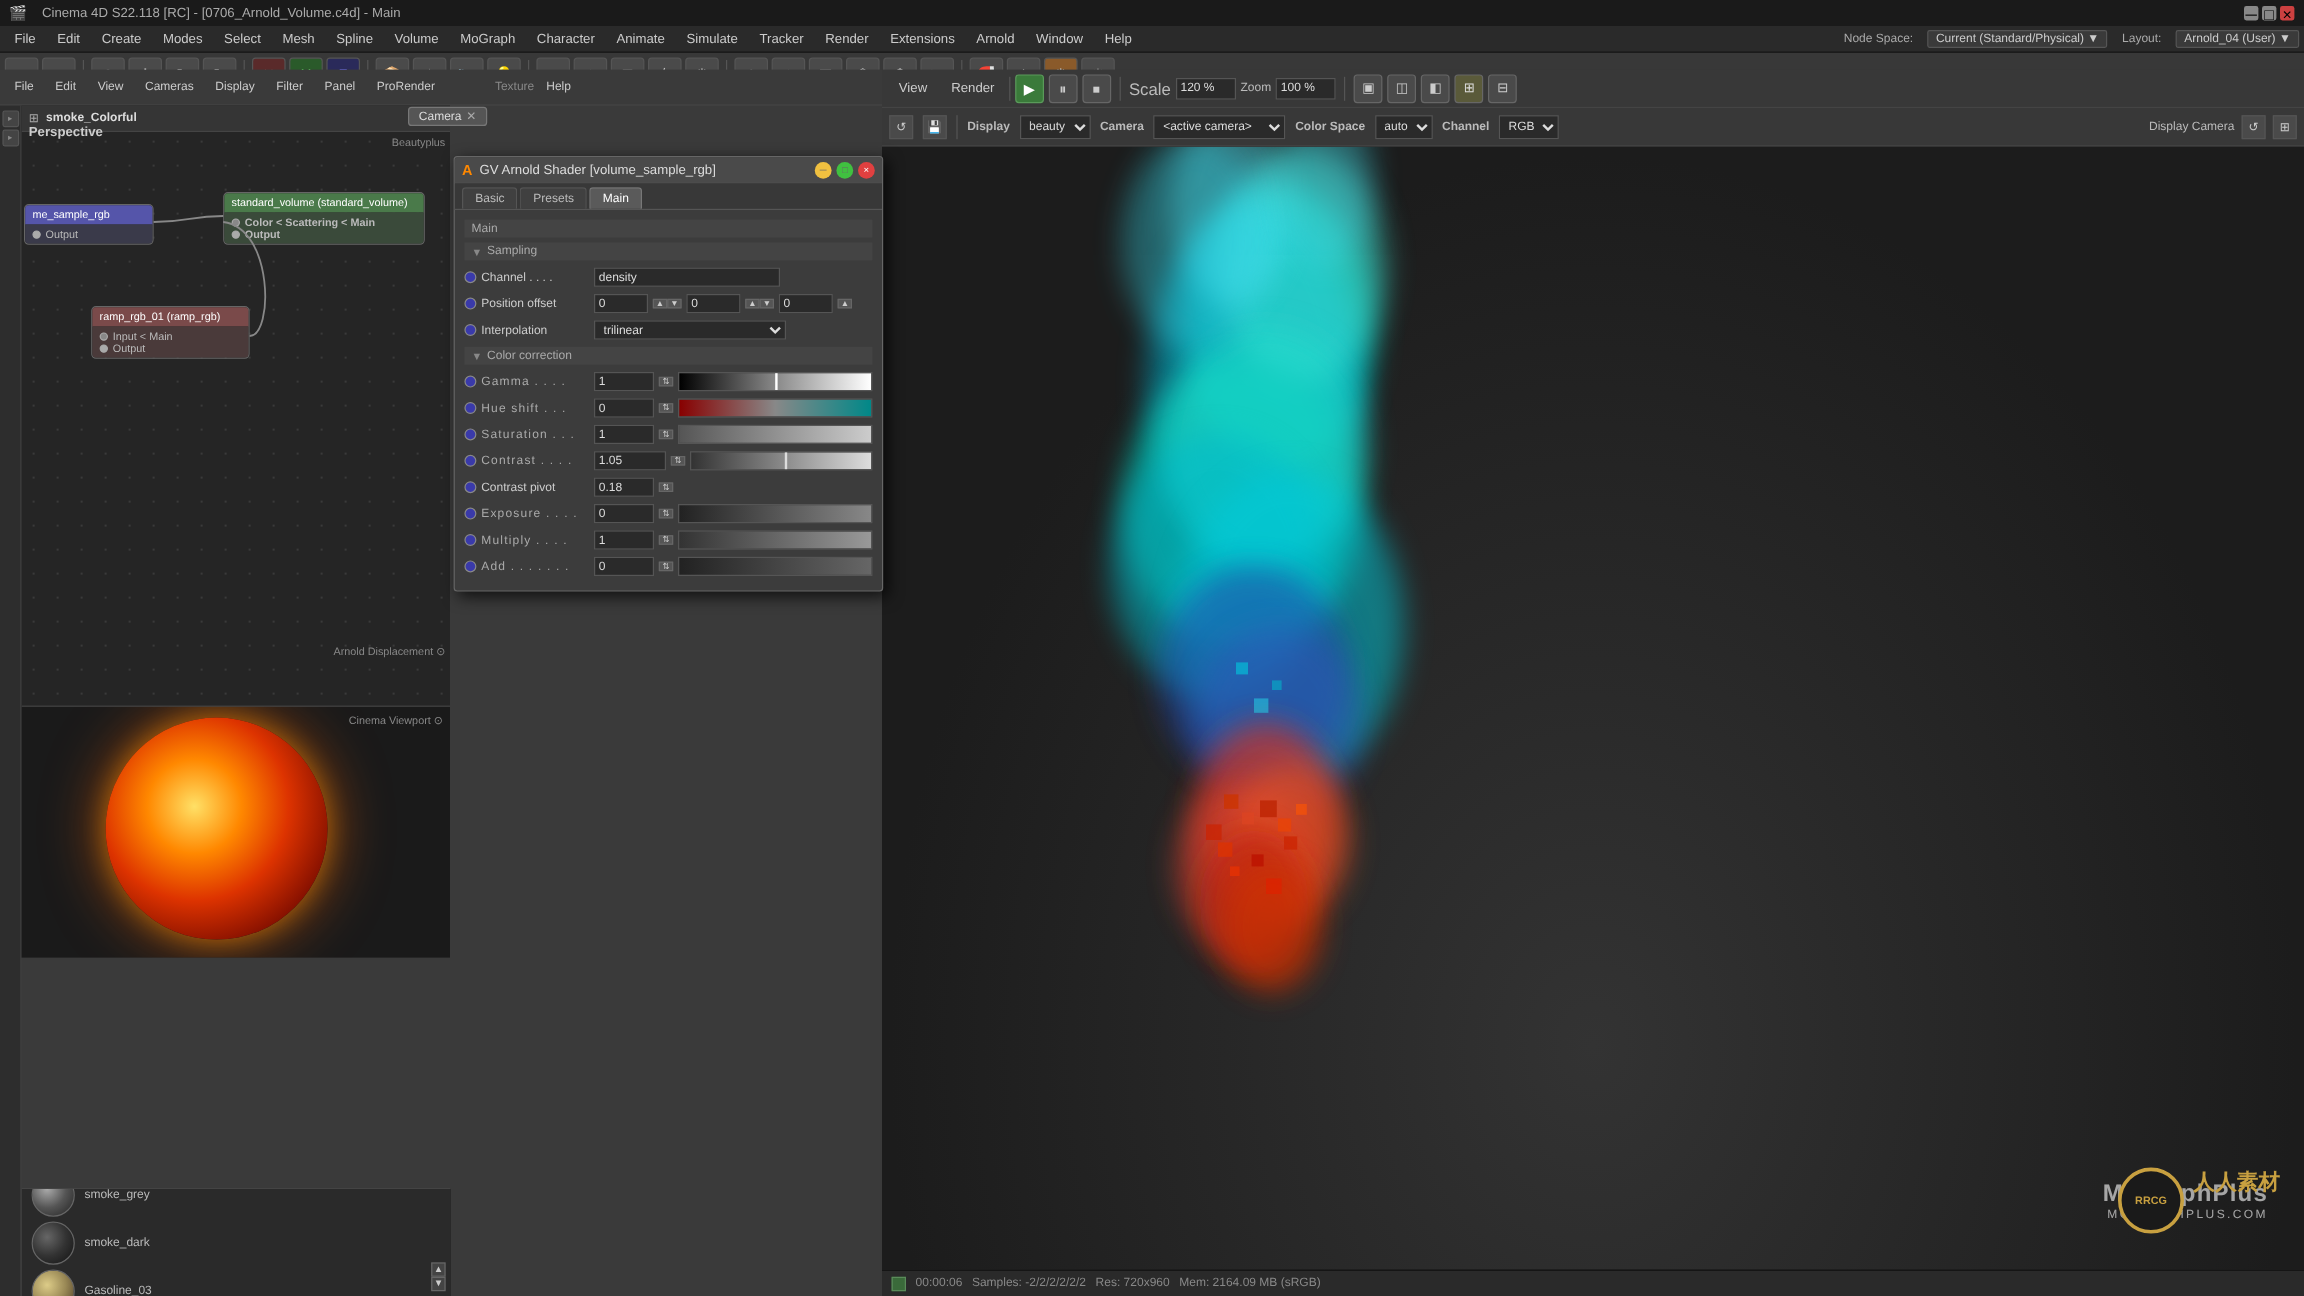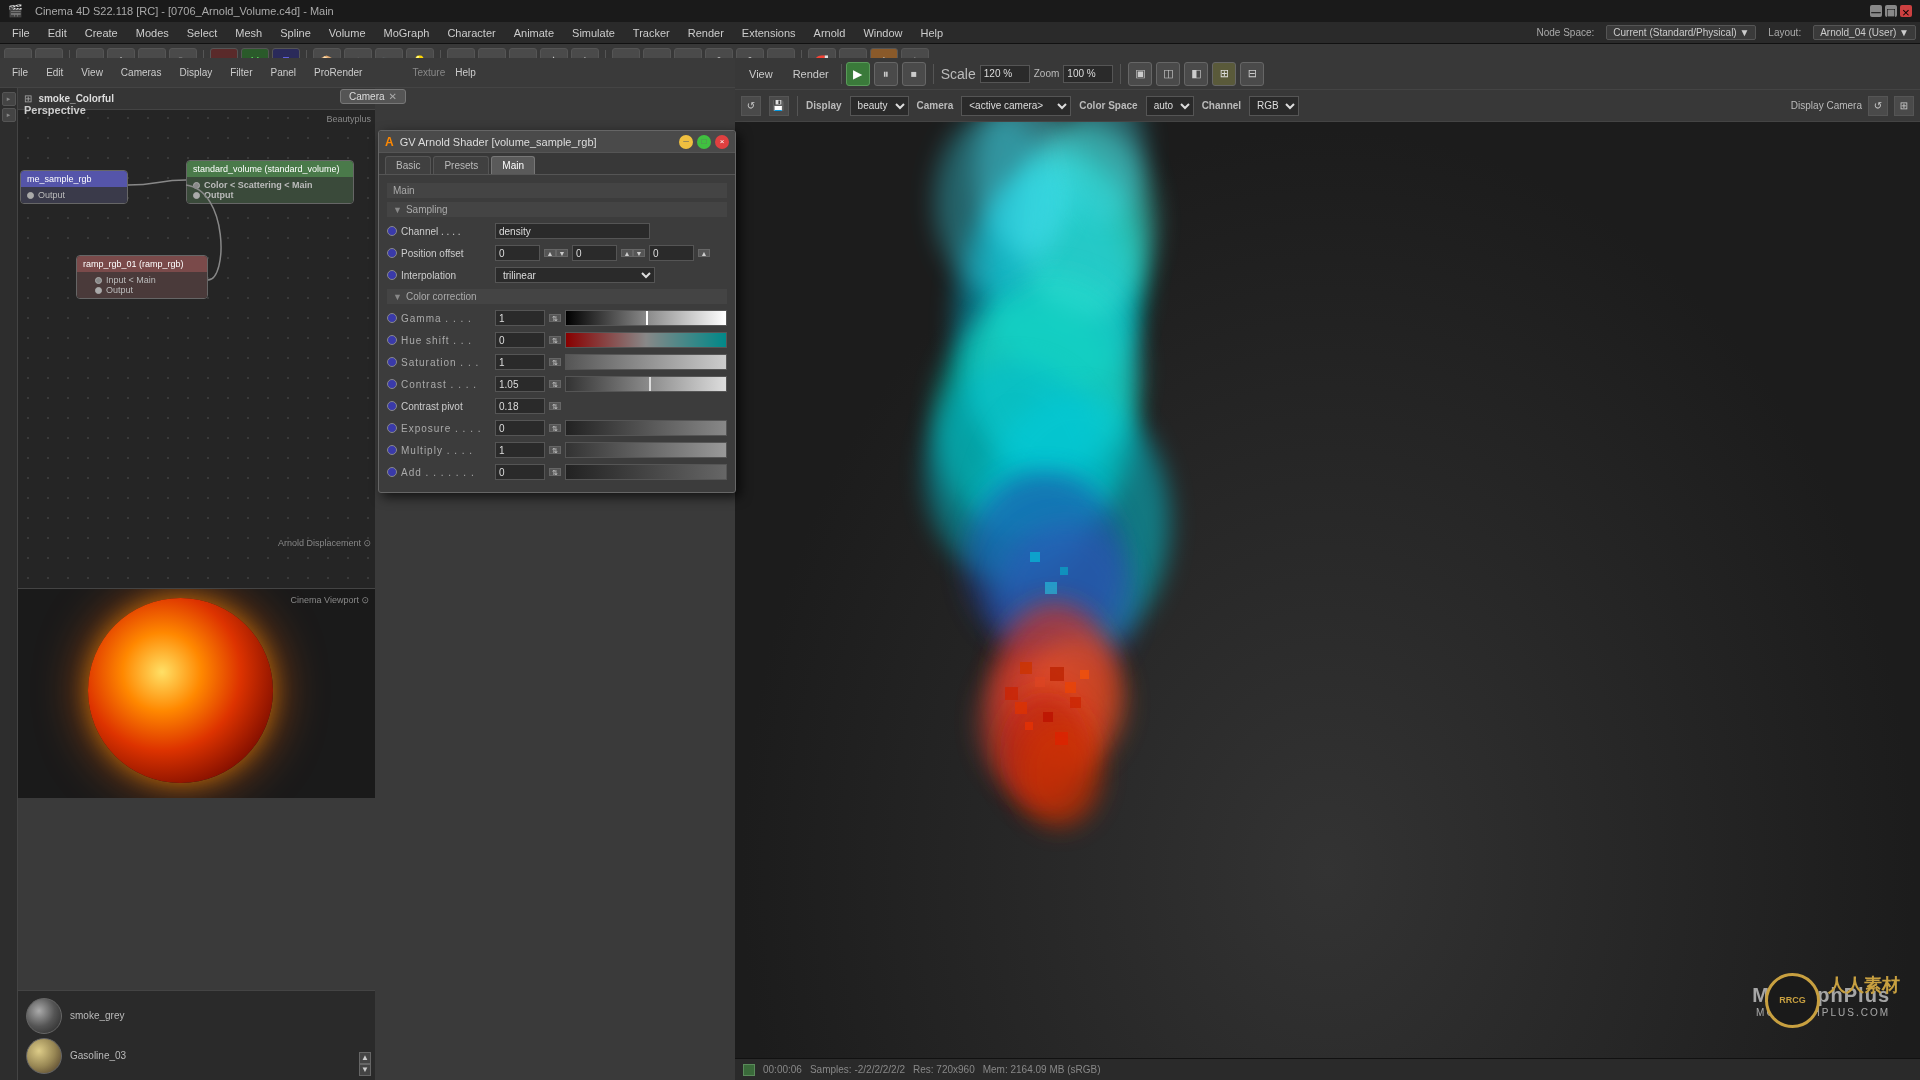--- a/index.html
+++ b/index.html
@@ -283,21 +283,21 @@
         </div>
         <div class="node-port">
           <span class="port-dot out"></span>
           <span style="font-size:9px; color:#bbb;">Output</span>
         </div>
       </div>
     </div>
 
     <div style="position:absolute; top:145px; left:58px; width:132px;" class="node-box">
       <div style="background:#7a4a4a; padding:3px 6px; border-radius:3px 3px 0 0; font-size:9px; color:#fff;">ramp_rgb_01 (ramp_rgb)</div>
-      <div style="background:#4a3a3a; padding:3px 18px; border-radius:0 0 3px 3px;text-align:right;">
+      <div style="background:#4a3a3a; padding:3px 6px; border-radius:0 0 3px 3px;text-align:right;">
         <div class="node-port">
           <span class="port-dot"></span>
           <span style="font-size:9px; color:#bbb;">Input &lt; Main</span>
         </div>
         <div class="node-port">
           <span class="port-dot out"></span>
           <span style="font-size:9px; color:#bbb;">Output</span>
         </div>
       </div>
     </div>
@@ -403,21 +403,21 @@
       <div class="dialog-radio"></div>
       <span class="dialog-label dots">Saturation . . .</span>
       <input class="dialog-input" value="1" style="width: 50px;">
       <div class="spin-btn">⇅</div>
       <div style="flex:1; height:16px; background:linear-gradient(to right, #555 0%, #ccc 100%); border:1px solid #555;"></div>
     </div>
 
     <div class="dialog-row">
       <div class="dialog-radio"></div>
       <span class="dialog-label dots">Contrast . . . .</span>
-      <input class="dialog-input" value="1.05" style="width: 50px;">
+      <input class="dialog-input" value="1.05" style="width: 60px;">
       <div class="spin-btn">⇅</div>
       <div style="flex:1; height:16px; background:linear-gradient(to right, #333 0%, #888 50%, #ddd 100%); border:1px solid #555; position:relative;">
         <div style="position:absolute; top:0; bottom:0; left:52%; width:2px; background:#ddd;"></div>
       </div>
     </div>
 
     <div class="dialog-row">
       <div class="dialog-radio"></div>
       <span class="dialog-label">Contrast pivot</span>
       <input class="dialog-input" value="0.18" style="width: 50px;">
@@ -454,20 +454,24 @@
 
   <div style="position:absolute; bottom:15px; left:70px; width:185px; height:185px; border-radius:50%; background:radial-gradient(ellipse at 40% 40%, #ffe066, #ff8800, #dd3300, #881100, #1a0800); box-shadow: 0 0 50px rgba(255,100,0,0.7), 0 0 20px rgba(255,200,0,0.4);"></div>
 
   <div style="position:absolute; right:6px; top:6px; color:#888; font-size:9px;">Cinema Viewport ⊙</div>
 </div>
 
 <div style="position:absolute; bottom:0; left:18px; width:357px; height:90px; background:#2a2a2a; border-top:1px solid #444; display:flex; flex-direction:column; justify-content:center; padding:4px 8px; overflow-y:auto;">
   <div style="display:flex; align-items:center; gap:8px; margin-bottom:4px;">
     <div style="width:36px; height:36px; border-radius:50%; background:radial-gradient(circle at 35% 35%, #aaa, #555, #222); border:1px solid #666; flex-shrink:0;"></div>
     <span style="font-size:10px; color:#bbb;text-align:right;">smoke_grey</span>
+  </div>
+  <div style="display:flex; align-items:center; gap:8px; margin-bottom:4px;">
+    <div style="width:36px; height:36px; border-radius:50%; background:radial-gradient(circle at 35% 35%, #666, #333, #111); border:1px solid #666; flex-shrink:0;"></div>
+    <span style="font-size:10px; color:#bbb;">smoke_dark</span>
   </div>
   <div style="display:flex; align-items:center; gap:8px;">
     <div style="width:36px; height:36px; border-radius:50%; background:radial-gradient(circle at 35% 35%, #ddcc88, #998855, #443322); border:1px solid #666; flex-shrink:0;"></div>
     <span style="font-size:10px; color:#bbb;">Gasoline_03</span>
   </div>
 
   <div style="position:absolute; bottom:4px; right:4px; display:flex; flex-direction:column;">
     <div style="width:12px; height:12px; background:#444; border:1px solid #666; font-size:8px; text-align:center; cursor:pointer;">▲</div>
     <div style="width:12px; height:12px; background:#444; border:1px solid #666; font-size:8px; text-align:center; cursor:pointer;">▼</div>
   </div>

